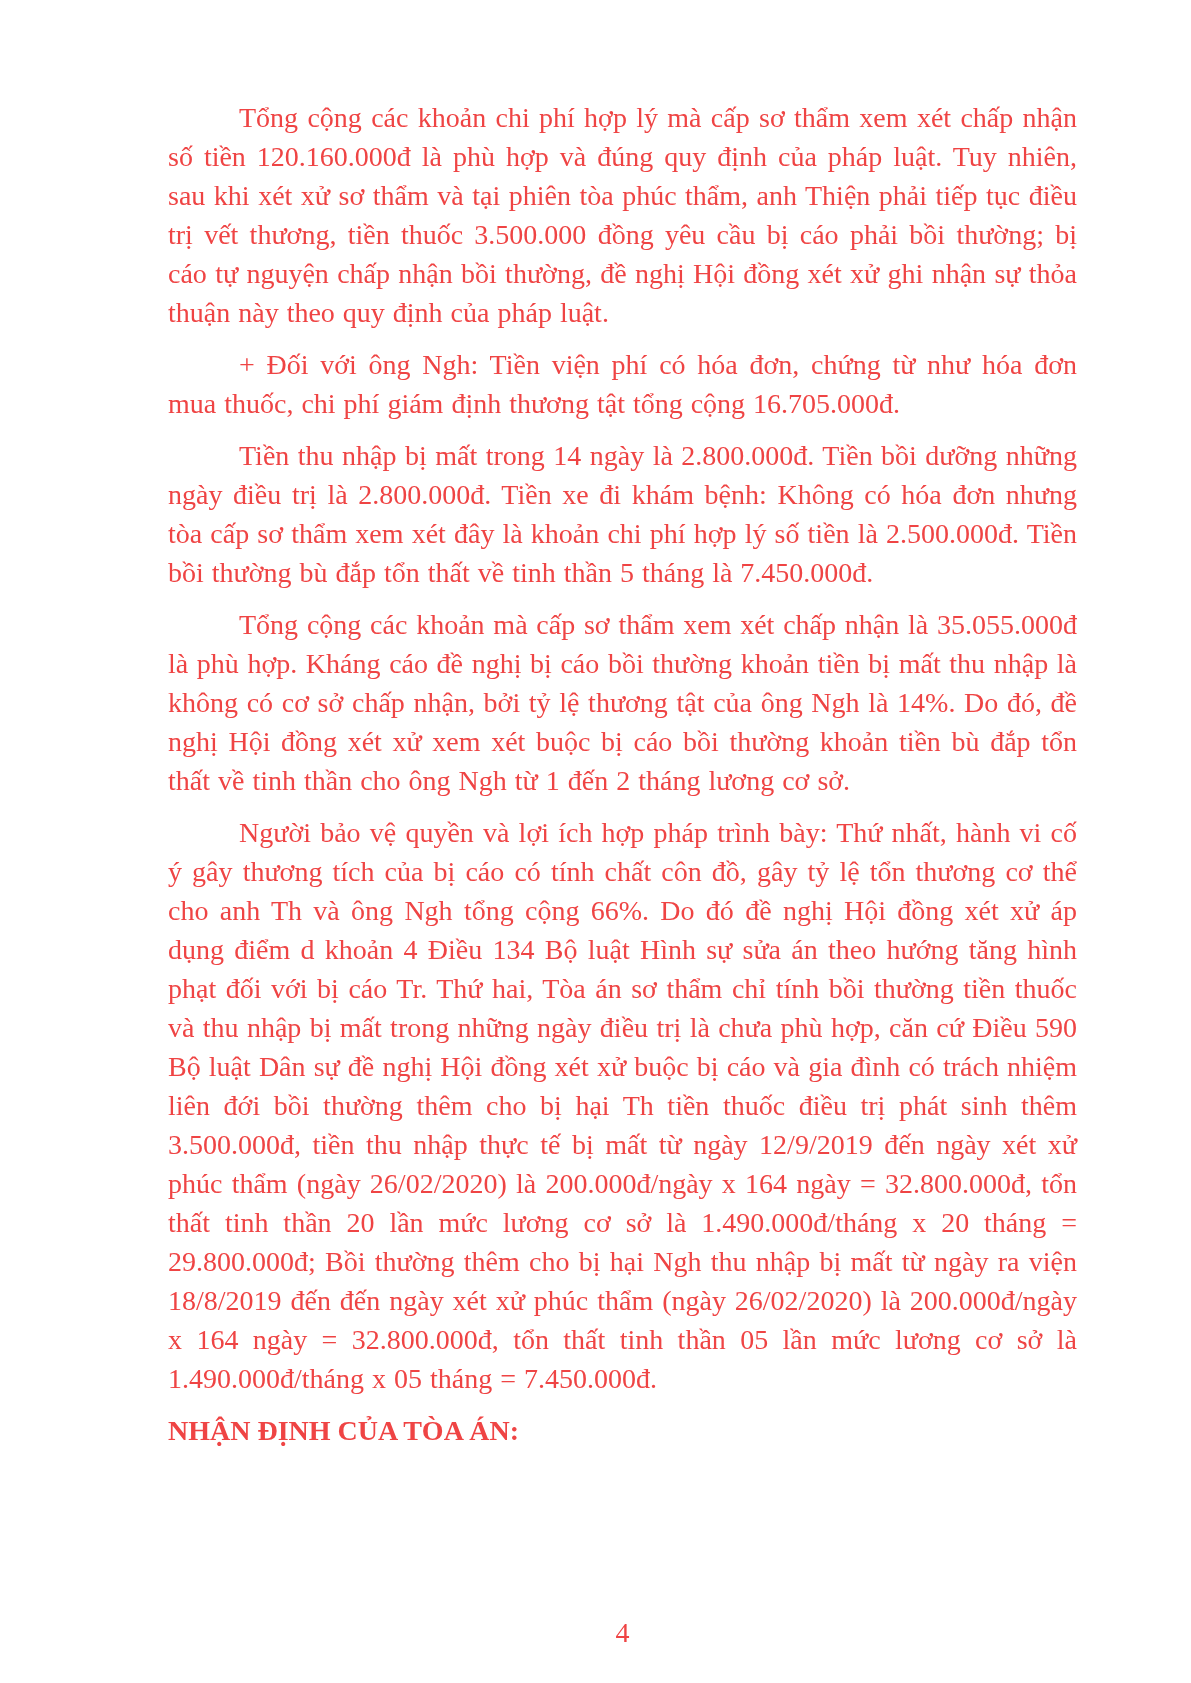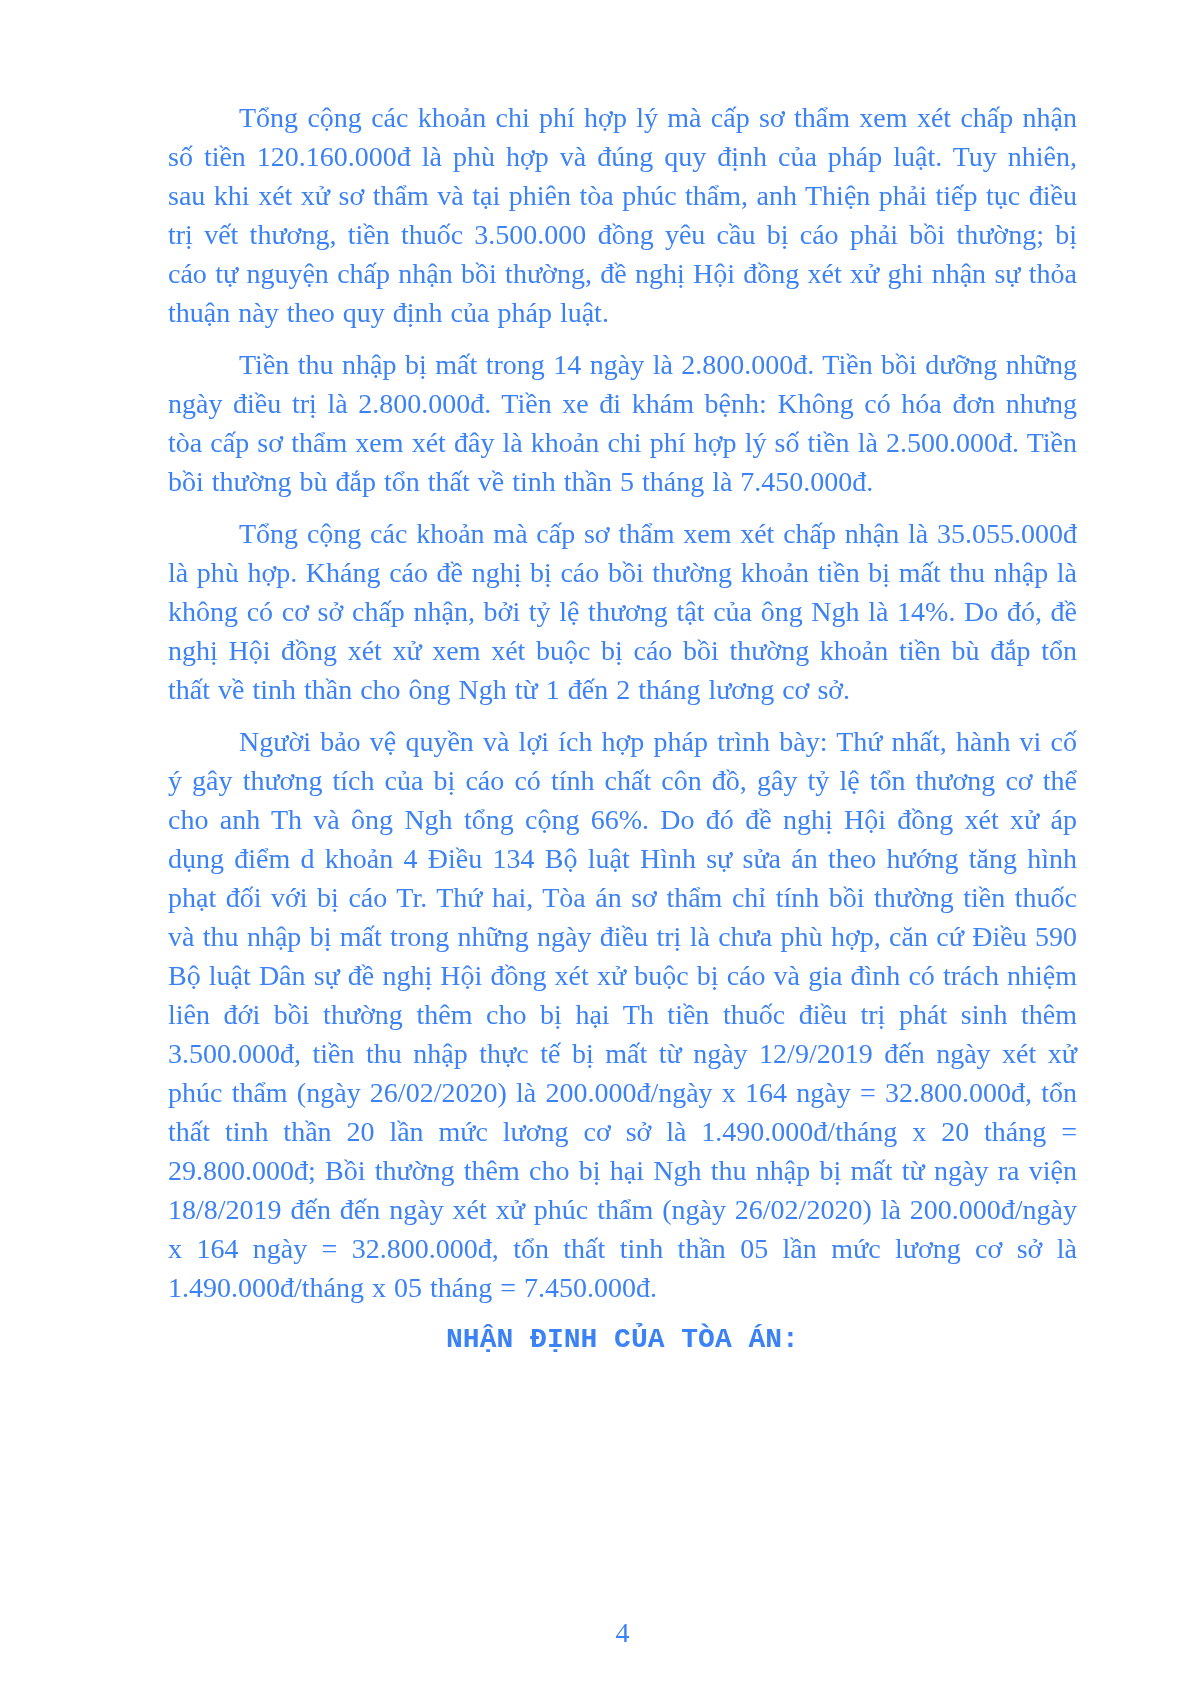--- a/index.html
+++ b/index.html
@@ -6,21 +6,21 @@
     margin: 0;
     padding: 0;
     background: #e8e8e8;
   }
   .page {
     position: relative;
     width: 1191px;
     height: 1683px;
     background: #ffffff;
     font-family: "Liberation Serif", "DejaVu Serif", serif;
-    color: #3b82f6;
+    color: #ef4444;
     overflow: hidden;
   }
   .content {
     position: absolute;
     left: 168px;
     top: 98px;
     width: 909px;
   }
   .para {
     font-size: 28px;
@@ -29,44 +29,44 @@
     text-indent: 71px;
     margin: 0 0 13px 0;
     word-spacing: 1px;
   }
   .lead-italic {
   }
   .section-heading {
     font-size: 28px;
     line-height: 40px;
     font-weight: bold;
-    text-align: center;
+    text-align: left;
     text-indent: 0;
     margin: 9px 0 0 0;
-    font-family: Liberation Mono, monospace;
   }
   .page-number {
     position: absolute;
     left: 168px;
     top: 1613px;
     width: 909px;
     text-align: center;
     font-size: 28px;
     line-height: 39px;
   }
 </style>
 </head>
 <body>
 
 <div class="page">
   <div class="content">
 
     <p class="para">Tổng cộng các khoản chi phí hợp lý mà cấp sơ thẩm xem xét chấp nhận số tiền 120.160.000đ là phù hợp và đúng quy định của pháp luật. Tuy nhiên, sau khi xét xử sơ thẩm và tại phiên tòa phúc thẩm, anh Thiện phải tiếp tục điều trị vết thương, tiền thuốc 3.500.000 đồng yêu cầu bị cáo phải bồi thường; bị cáo tự nguyện chấp nhận bồi thường, đề nghị Hội đồng xét xử ghi nhận sự thỏa thuận này theo quy định của pháp luật.</p>
 
 
+    <p class="para">+ Đối với ông Ngh: Tiền viện phí có hóa đơn, chứng từ như hóa đơn mua thuốc, chi phí giám định thương tật tổng cộng 16.705.000đ.</p>
 
     <p class="para">Tiền thu nhập bị mất trong 14 ngày là 2.800.000đ. Tiền bồi dưỡng những ngày điều trị là  2.800.000đ. Tiền xe đi khám bệnh: Không có hóa đơn nhưng tòa cấp sơ thẩm xem xét đây là khoản chi phí hợp lý số tiền là 2.500.000đ. Tiền bồi thường bù đắp tổn thất về tinh thần 5 tháng là 7.450.000đ.</p>
 
     <p class="para">Tổng cộng các khoản mà cấp sơ thẩm xem xét chấp nhận là  35.055.000đ là phù hợp. Kháng cáo đề nghị bị cáo bồi thường khoản tiền bị mất thu nhập là không có cơ sở chấp nhận, bởi tỷ lệ thương tật của ông Ngh là 14%. Do đó, đề nghị Hội đồng xét xử xem xét buộc bị cáo bồi thường khoản tiền bù đắp tổn thất về tinh thần cho ông Ngh từ 1 đến 2 tháng lương cơ sở.</p>
 
     <p class="para">
       <span class="lead-italic">Người bảo vệ quyền và lợi ích hợp pháp trình bày:</span><span> Thứ nhất, hành vi cố ý gây thương tích của bị cáo có tính chất côn đồ, gây tỷ lệ tổn thương cơ thể cho anh Th và ông Ngh tổng cộng 66%. Do đó đề nghị Hội đồng xét xử áp dụng điểm d khoản 4 Điều 134 Bộ luật Hình sự sửa án theo hướng tăng hình phạt đối với bị cáo Tr. Thứ hai, Tòa án sơ thẩm chỉ tính bồi thường tiền thuốc và thu nhập bị mất trong những ngày điều trị là chưa phù hợp, căn cứ Điều 590 Bộ luật Dân sự đề nghị Hội đồng xét xử buộc bị cáo và gia đình có trách nhiệm liên đới bồi thường thêm cho bị hại Th tiền thuốc điều trị phát sinh thêm 3.500.000đ, tiền thu nhập thực tế bị mất từ ngày 12/9/2019 đến ngày xét xử phúc thẩm (ngày 26/02/2020) là 200.000đ/ngày x 164 ngày = 32.800.000đ, tổn thất tinh thần 20 lần mức lương cơ sở là 1.490.000đ/tháng x 20 tháng = 29.800.000đ; Bồi thường thêm cho bị hại Ngh thu nhập bị mất từ ngày ra viện 18/8/2019 đến đến ngày xét xử phúc thẩm (ngày 26/02/2020) là 200.000đ/ngày x 164 ngày = 32.800.000đ, tổn thất tinh thần 05 lần mức lương cơ sở là 1.490.000đ/tháng x 05 tháng = 7.450.000đ.</span>
     </p>
 
     <h2 class="section-heading">NHẬN ĐỊNH CỦA TÒA ÁN:</h2>

